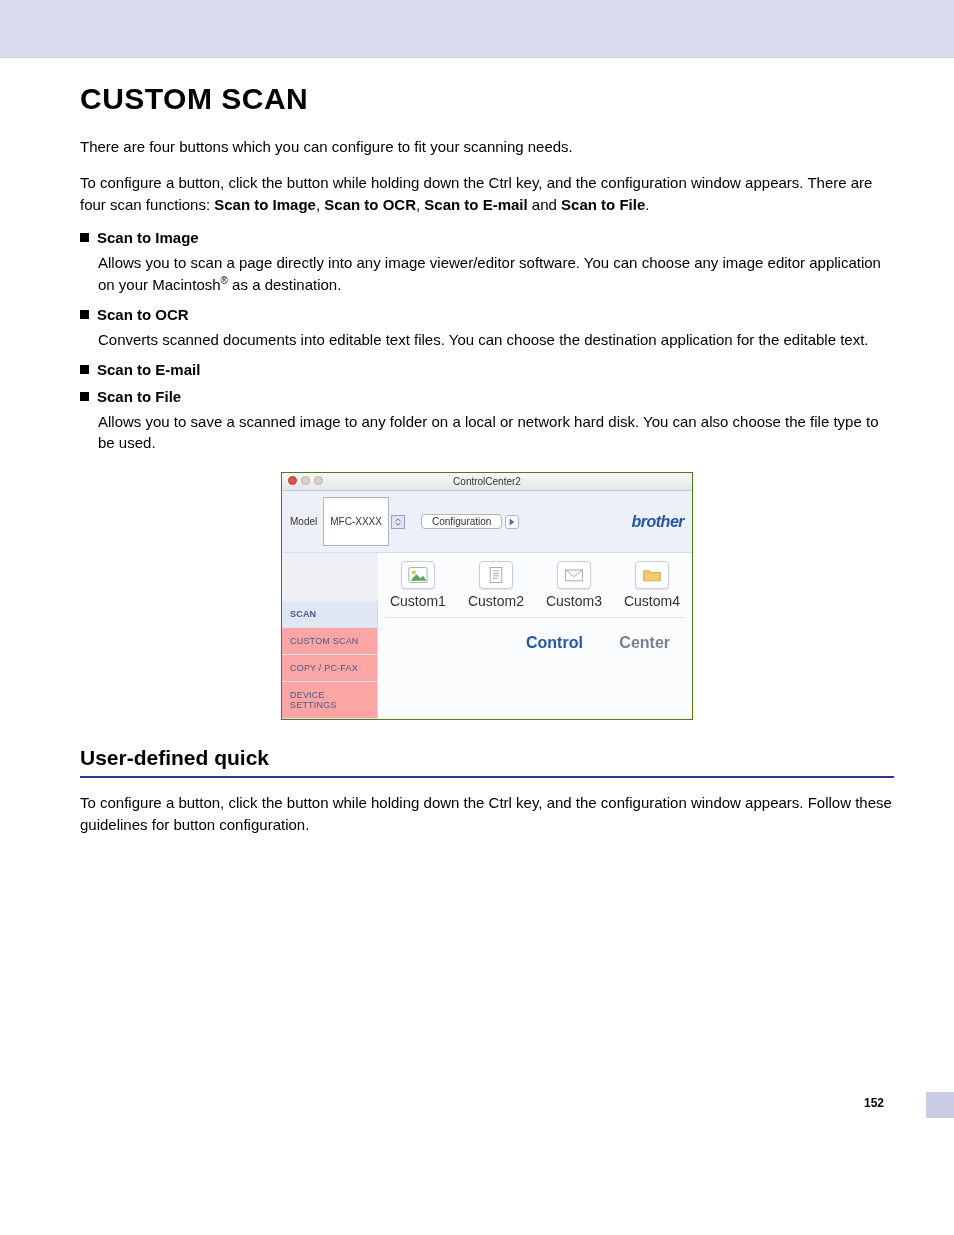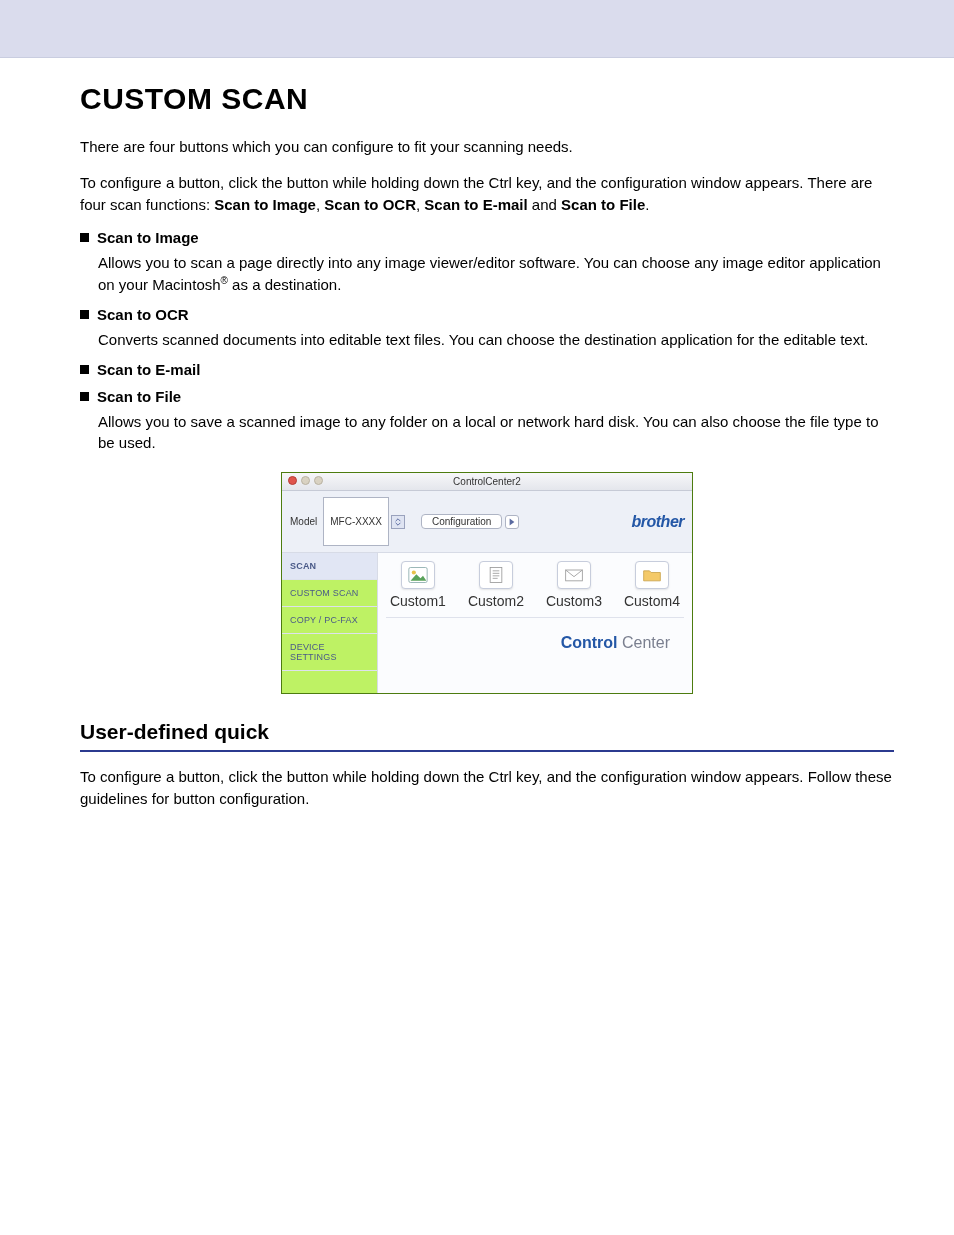--- a/index.html
+++ b/index.html
@@ -34,34 +34,34 @@
   .shot-toolbar .lbl { font-size: 10px; }
   .model-sel { display: flex; align-items: center; }
   .model-sel .box { background: #fff; border: 1px solid #aeb4c4; padding: 18px 6px; font-size: 10px; min-width: 62px; }
   .model-sel .arrow { width: 14px; height: 14px; background: #dfe4f2; border: 1px solid #9aa2bd; margin-left: 2px; display: flex; align-items: center; justify-content: center; }
   .model-sel .arrow svg { width: 8px; height: 8px; }
   .config-btn { display: flex; align-items: center; margin-left: 10px; }
   .config-btn .box { background: #fff; border: 1px solid #aeb4c4; padding: 1px 10px; font-size: 10px; border-radius: 4px; }
   .config-btn .arrow { width: 14px; height: 14px; background: #fff; border: 1px solid #aeb4c4; margin-left: 3px; border-radius: 3px; display: flex; align-items: center; justify-content: center; }
   .brand { margin-left: auto; font-weight: 700; font-size: 16px; color: #2457a6; font-style: italic; letter-spacing: -0.5px; }
   .shot-body { display: flex; min-height: 140px; }
-  .sidebar { width: 117px; background: #bef264; border-right: 1px solid #d7dbe6; }
+  .sidebar { width: 117px; background: #fca5a5; border-right: 1px solid #d7dbe6; margin-top: 48px; }
   .side-item { padding: 8px 8px; font-size: 9px; color: #4a5a88; border-bottom: 1px solid #dde1ee; letter-spacing: .2px; }
   .side-item.active { background: #e1e6f4; font-weight: 600; }
   .content { flex: 1; background: #fbfcfe; padding: 6px 8px 10px; }
   .hint { font-size: 9px; color: #333; line-height: 1.3; margin-bottom: 8px; }
   .btn-row { display: flex; gap: 22px; justify-content: flex-start; padding: 2px 4px 6px; }
   .cbtn { display: flex; flex-direction: column; align-items: center; gap: 4px; }
   .cbtn .ic { width: 34px; height: 28px; background: #fff; border: 1px solid #c7cddc; border-radius: 4px; display: flex; align-items: center; justify-content: center; box-shadow: 0 1px 2px rgba(0,0,0,.1); }
   .cbtn .ic svg { width: 20px; height: 18px; }
   .cbtn .cl { font-size: 14px; color: #333; }
   .content hr { border: none; border-top: 1px solid #dfe2ec; margin: 2px 0 6px; }
   .cc-logo { text-align: right; padding: 10px 14px 12px; font-size: 16px; font-weight: 700; }
   .cc-logo .blue { color: #2457a6; }
-  .cc-logo .thin { color: #7a7f8f; font-weight: 400; }
+  .cc-logo .thin { color: #7a7f8f; font-weight: 700; margin-left: 32px; }
 </style>
 </head>
 <body>
 
 <div class="topbar"></div>
 
 <div class="page">
 
 
   <h1 class="custom-scan">CUSTOM SCAN</h1>
@@ -182,14 +182,18 @@
           </div>
         </div>
       </div>
     </div>
   </div>
 
   <h2 class="section">User-defined quick</h2>
   <div class="section-rule"></div>
   <p class="body">To configure a button, click the button while holding down the Ctrl key, and the configuration window appears. Follow these guidelines for button configuration.</p>
 
+  <div class="page-num">
+    <div class="page-num-inner">152</div>
+    <div class="side-tab"></div>
+  </div>
 
 </div>
 
 </body></html>

